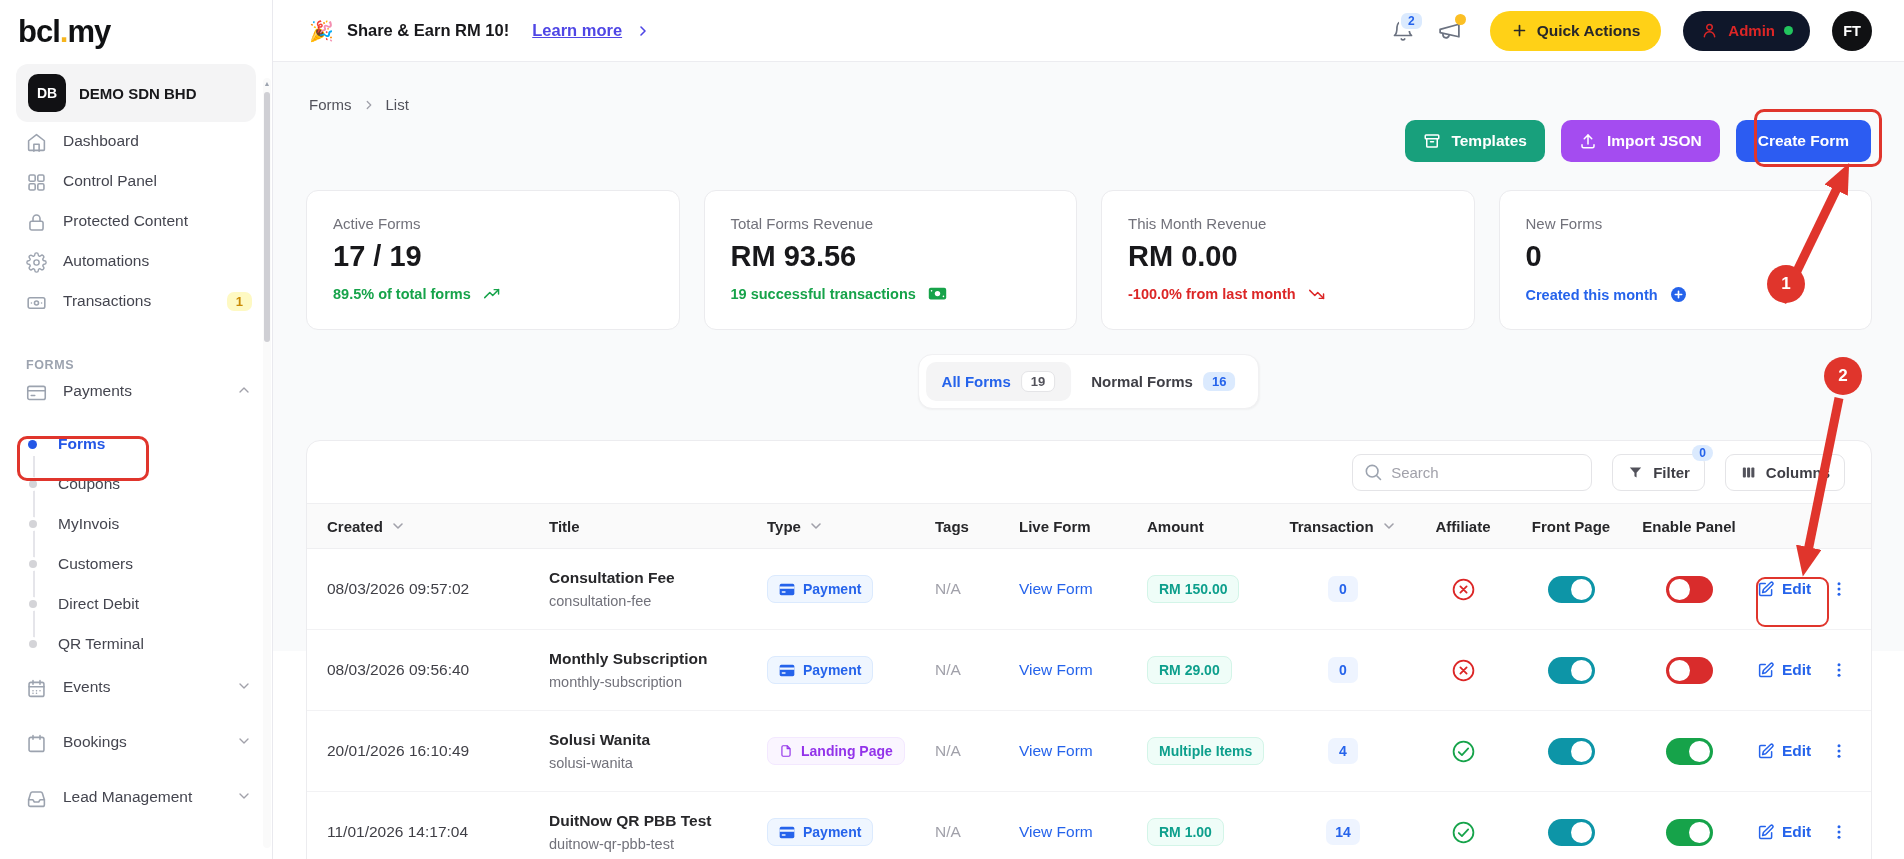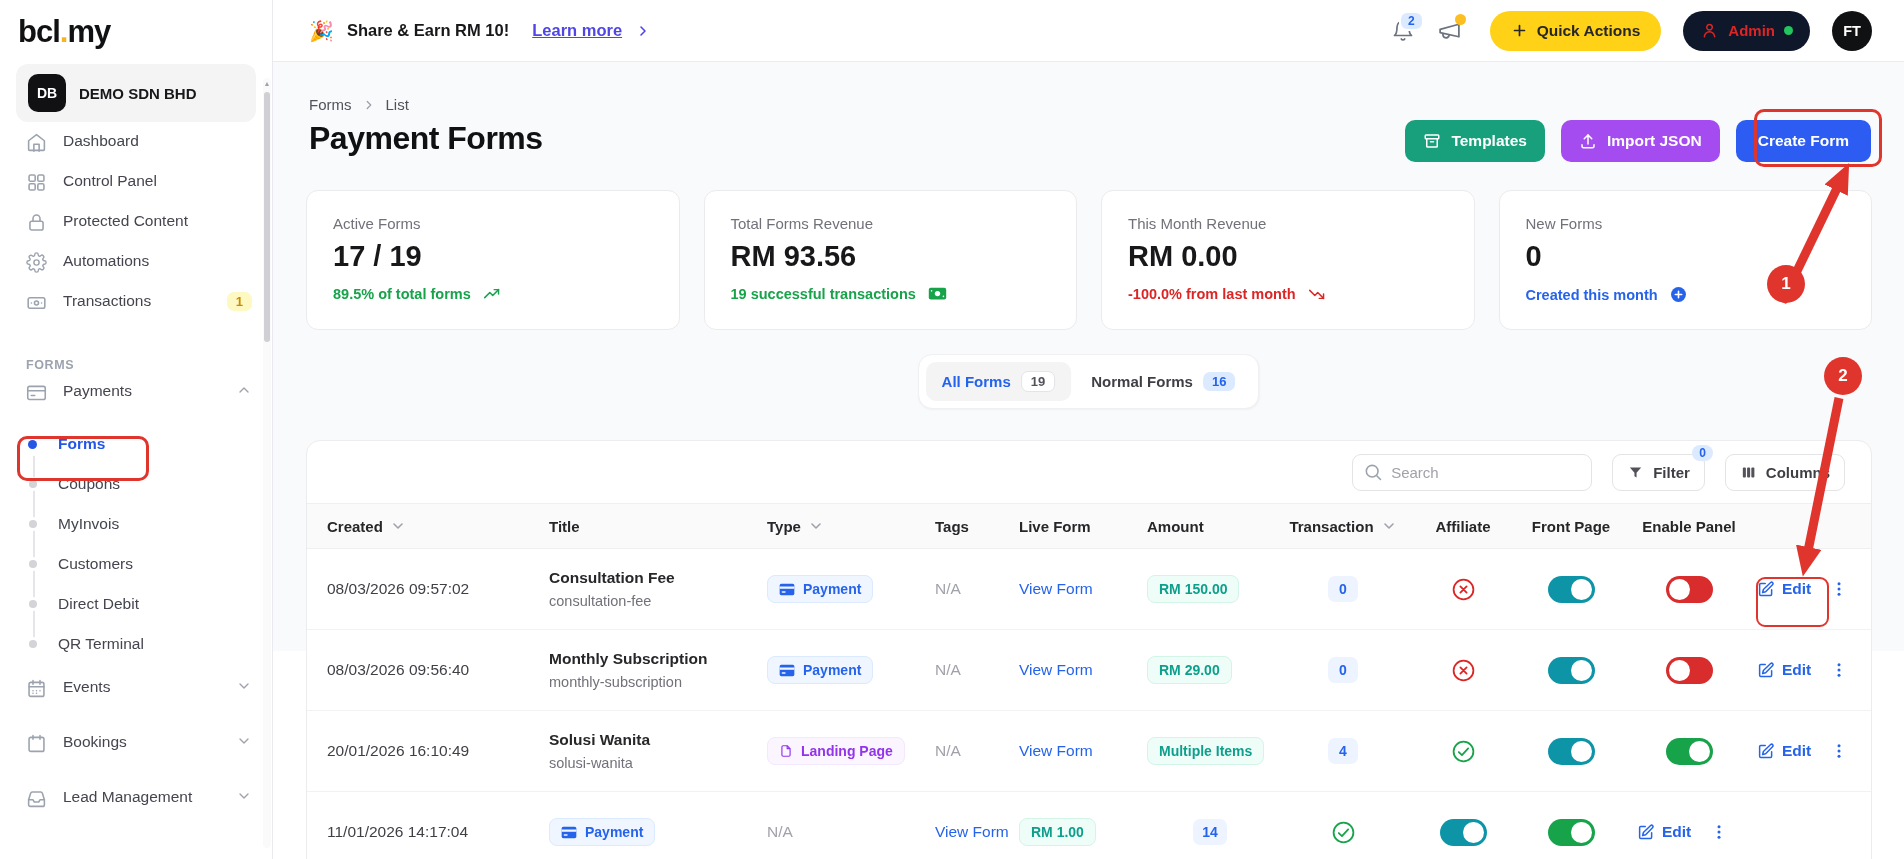--- a/index.html
+++ b/index.html
@@ -290,21 +290,20 @@
   </header>
 
   <main class="main">
     <div class="breadcrumb">
       <span>Forms</span>
       <svg class="bc-sep" width="14" height="14" viewBox="0 0 24 24" fill="none" stroke="currentColor" stroke-width="2.2" stroke-linecap="round" stroke-linejoin="round">
           <path d="m9 6 6 6-6 6"></path>
         </svg>
       <span>List</span>
     </div>
-    <h1 class="page-title">Payment Forms</h1>
 
     <div class="head-btns">
       <button class="hbtn teal">
         <svg width="18" height="18" viewBox="0 0 24 24" fill="none" stroke="#fff" stroke-width="2" stroke-linecap="round" stroke-linejoin="round">
             <rect x="3" y="4" width="18" height="5" rx="1"></rect>
             <path d="M5 9v10a1 1 0 0 0 1 1h12a1 1 0 0 0 1-1V9"></path>
             <path d="M10 13h4"></path>
           </svg>
         <span>Templates</span>
       </button>
@@ -603,20 +602,24 @@
                 <svg width="18" height="20" viewBox="0 0 24 24" fill="#2563eb">
                   <circle cx="12" cy="5" r="2"></circle>
                   <circle cx="12" cy="12" r="2"></circle>
                   <circle cx="12" cy="19" r="2"></circle>
                 </svg>
               </span>
             </div>
           </div>
           <div class="trow">
             <div>11/01/2026 14:17:04</div>
+            <div class="title-cell">
+              <div class="t1">DuitNow QR PBB Test</div>
+              <div class="t2">duitnow-qr-pbb-test</div>
+            </div>
             <div><span class="badge bg-payment">
                 <svg width="16" height="13" viewBox="0 0 24 19">
                   <rect x="1" y="1" width="22" height="17" rx="2.5" fill="currentColor"></rect>
                   <rect x="1" y="5" width="22" height="3.4" fill="#eff6ff"></rect>
                   <rect x="4" y="12" width="6" height="2.2" rx="1" fill="#eff6ff"></rect>
                 </svg>
                 <span>Payment</span>
               </span></div>
             <div class="na">N/A</div>
             <div><span class="link">View Form</span></div>

